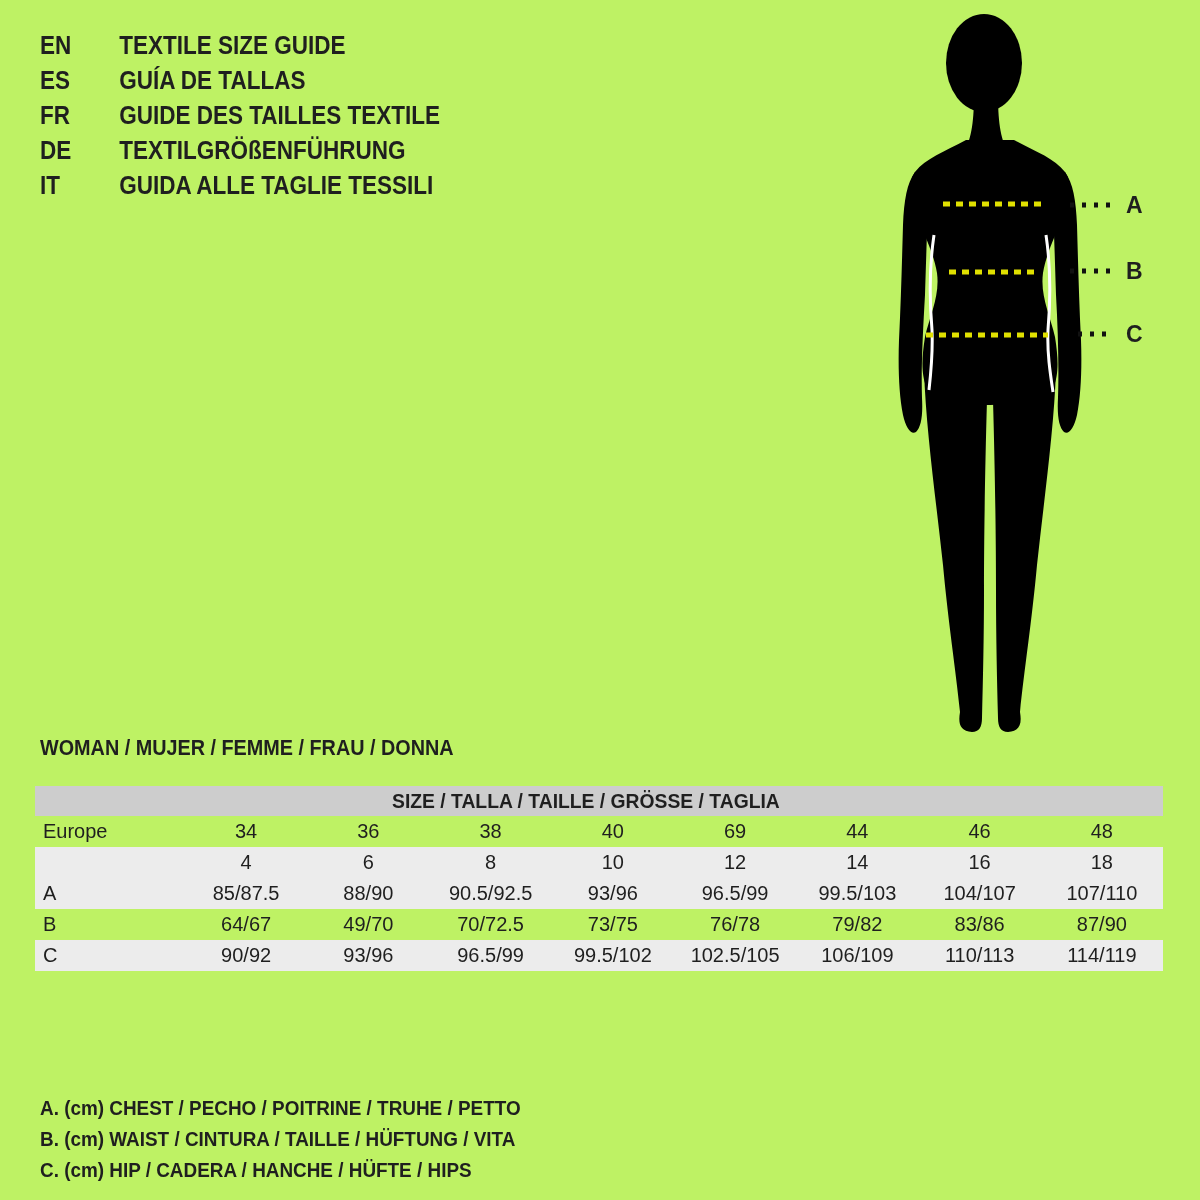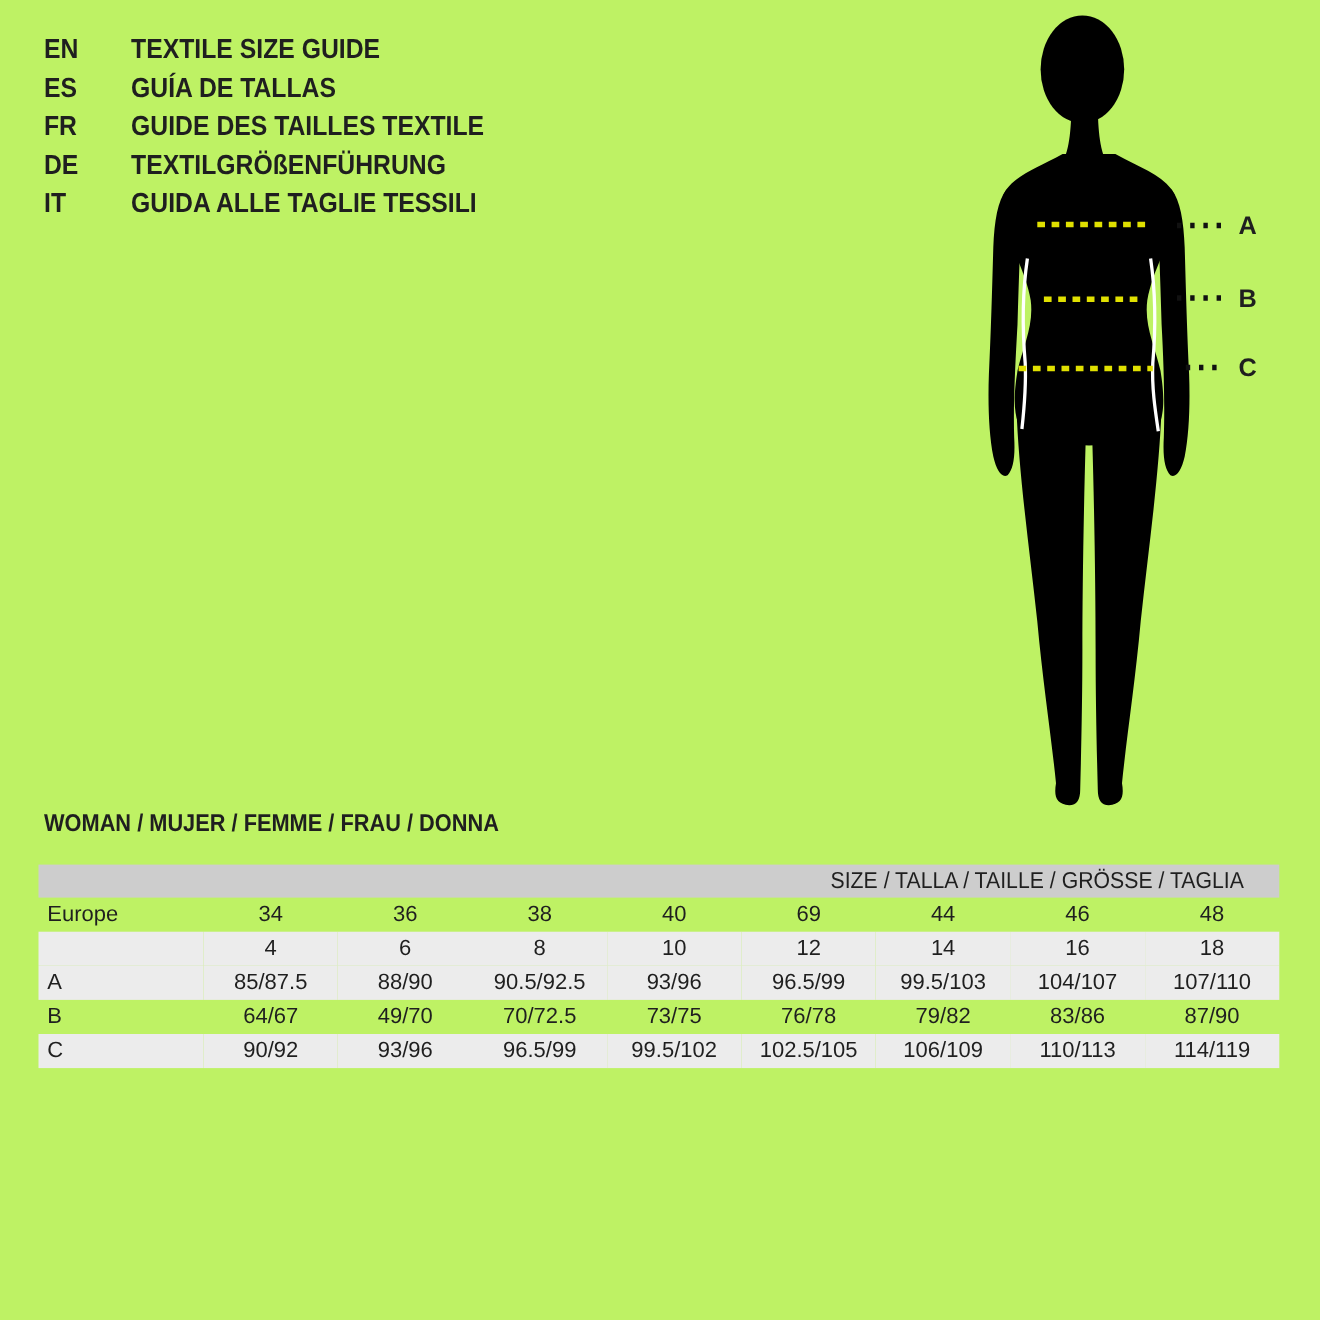--- a/index.html
+++ b/index.html
@@ -24,21 +24,21 @@
   .section-title {
     position:absolute; left:40px; top:735px; margin:0; font-size:22px; font-weight:bold;
     transform:scaleX(.9); transform-origin:left top; white-space:nowrap;
   }
   
   .size-table {
     position:absolute; left:35px; top:786px; width:1128px;
     border-collapse:collapse; table-layout:fixed; font-size:20px;
   }
   .size-table th.bar {
-    height:30px; text-align:right; padding:0 0 0 8px; font-size:21px; font-weight:normal;
+    height:30px; text-align:center; padding:0 0 0 8px; font-size:21px; font-weight:bold;
   }
   .size-table th.bar span {
     display:inline-block; transform:scaleX(.92); transform-origin:left center; white-space:nowrap;
   }
   .size-table td { height:31px; text-align:center; padding:0; font-weight:normal; }
   .size-table td.rowlabel { text-align:left; padding-left:8px; }
   
   .legend { position:absolute; left:40px; top:1092px; }
   .legend-line {
     font-weight:bold; font-size:21px; line-height:31px;
@@ -223,14 +223,19 @@
           <td>96.5/99</td>
           <td>99.5/102</td>
           <td>102.5/105</td>
           <td>106/109</td>
           <td>110/113</td>
           <td>114/119</td>
         </tr>
       </tbody>
   </table>
 
+  <section class="legend" id="legendList">
+      <div class="legend-line">A. (cm) CHEST / PECHO / POITRINE / TRUHE / PETTO</div>
+      <div class="legend-line">B. (cm) WAIST / CINTURA / TAILLE / HÜFTUNG / VITA</div>
+      <div class="legend-line">C. (cm) HIP / CADERA / HANCHE / HÜFTE / HIPS</div>
+    </section>
 
 </div>
 
 </body></html>

